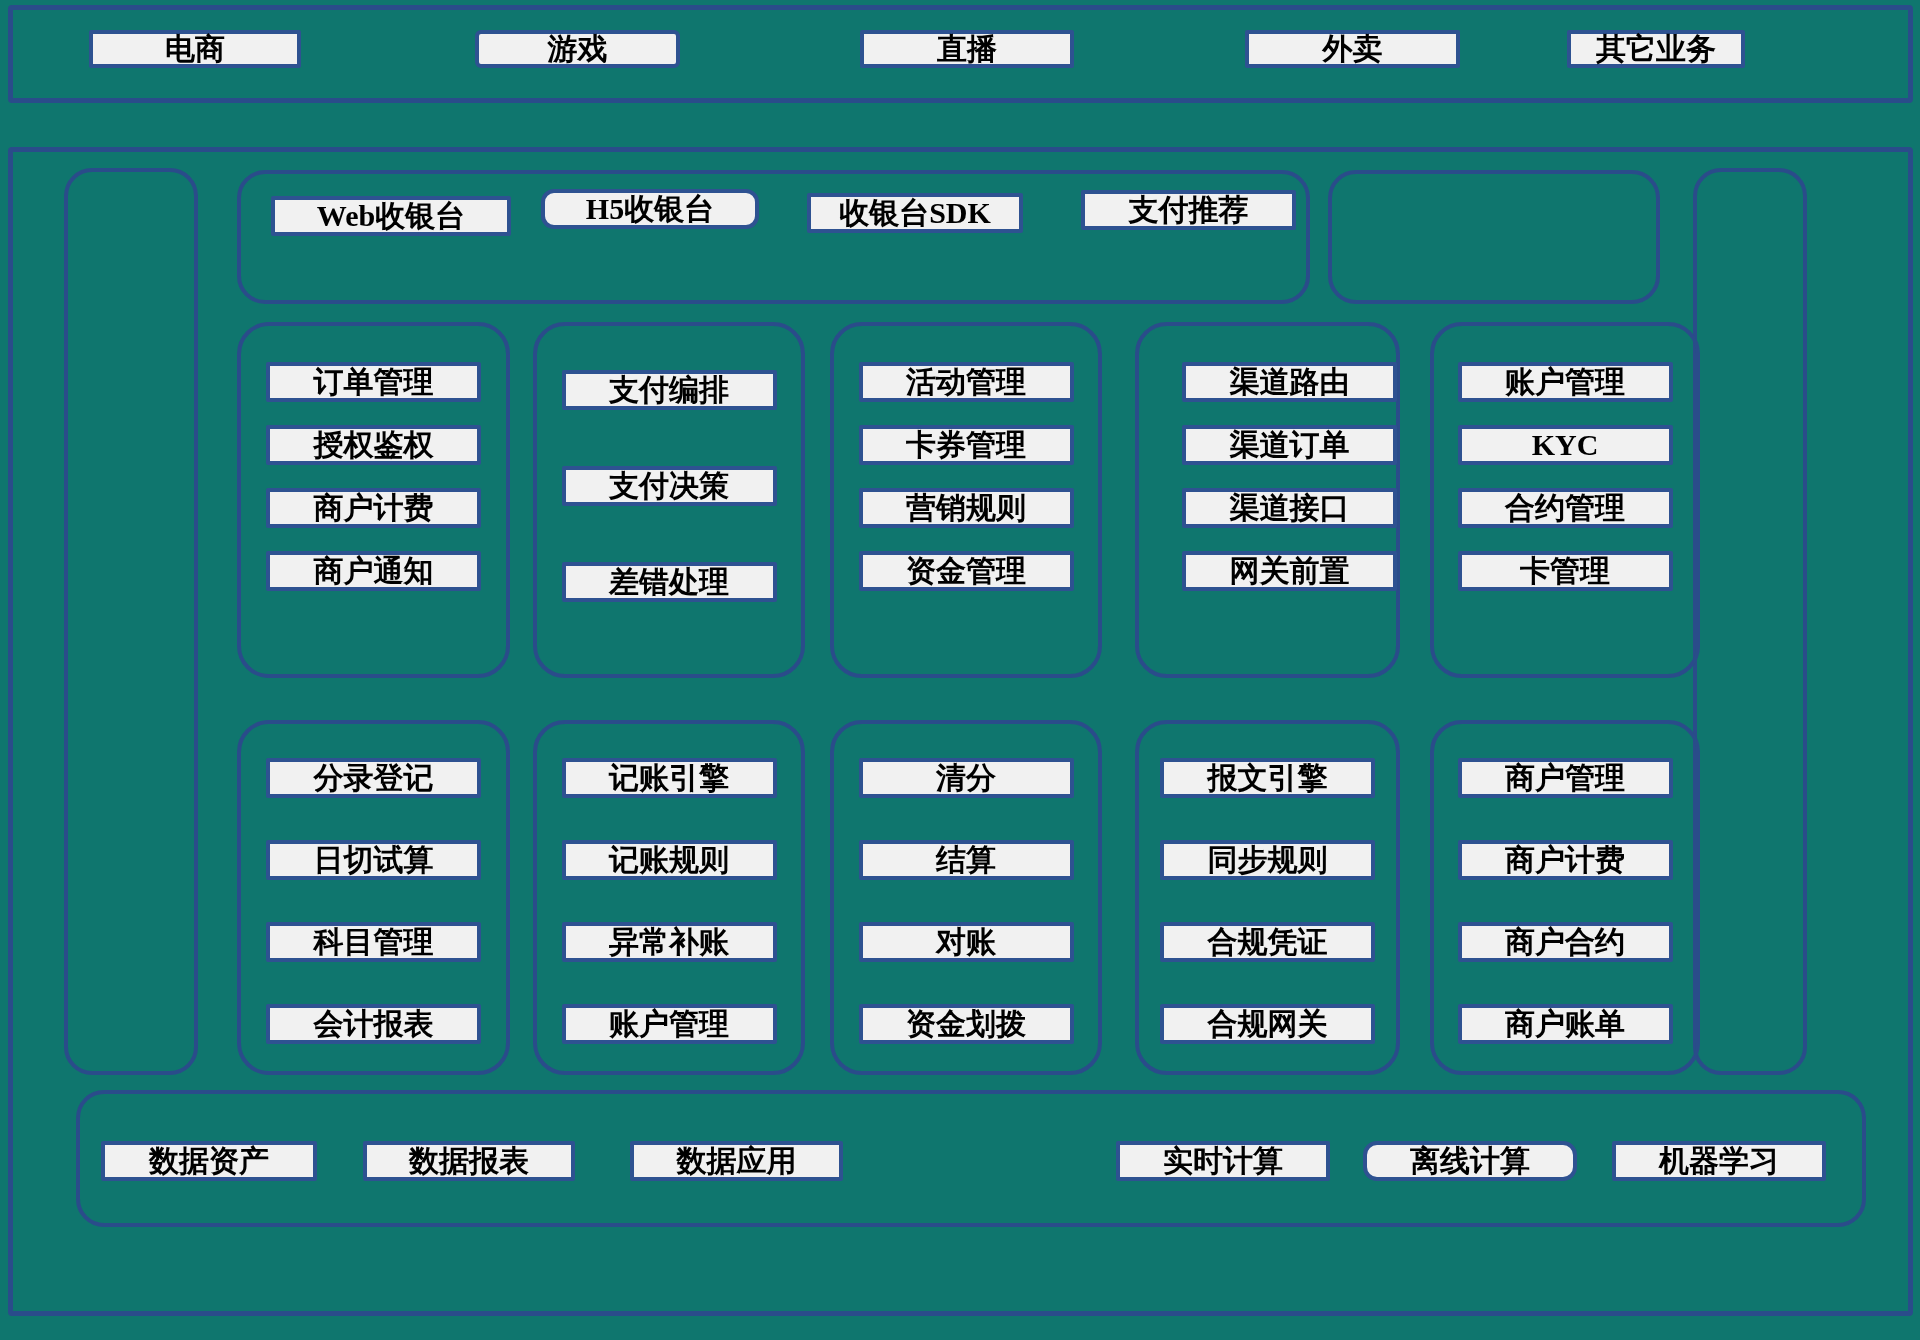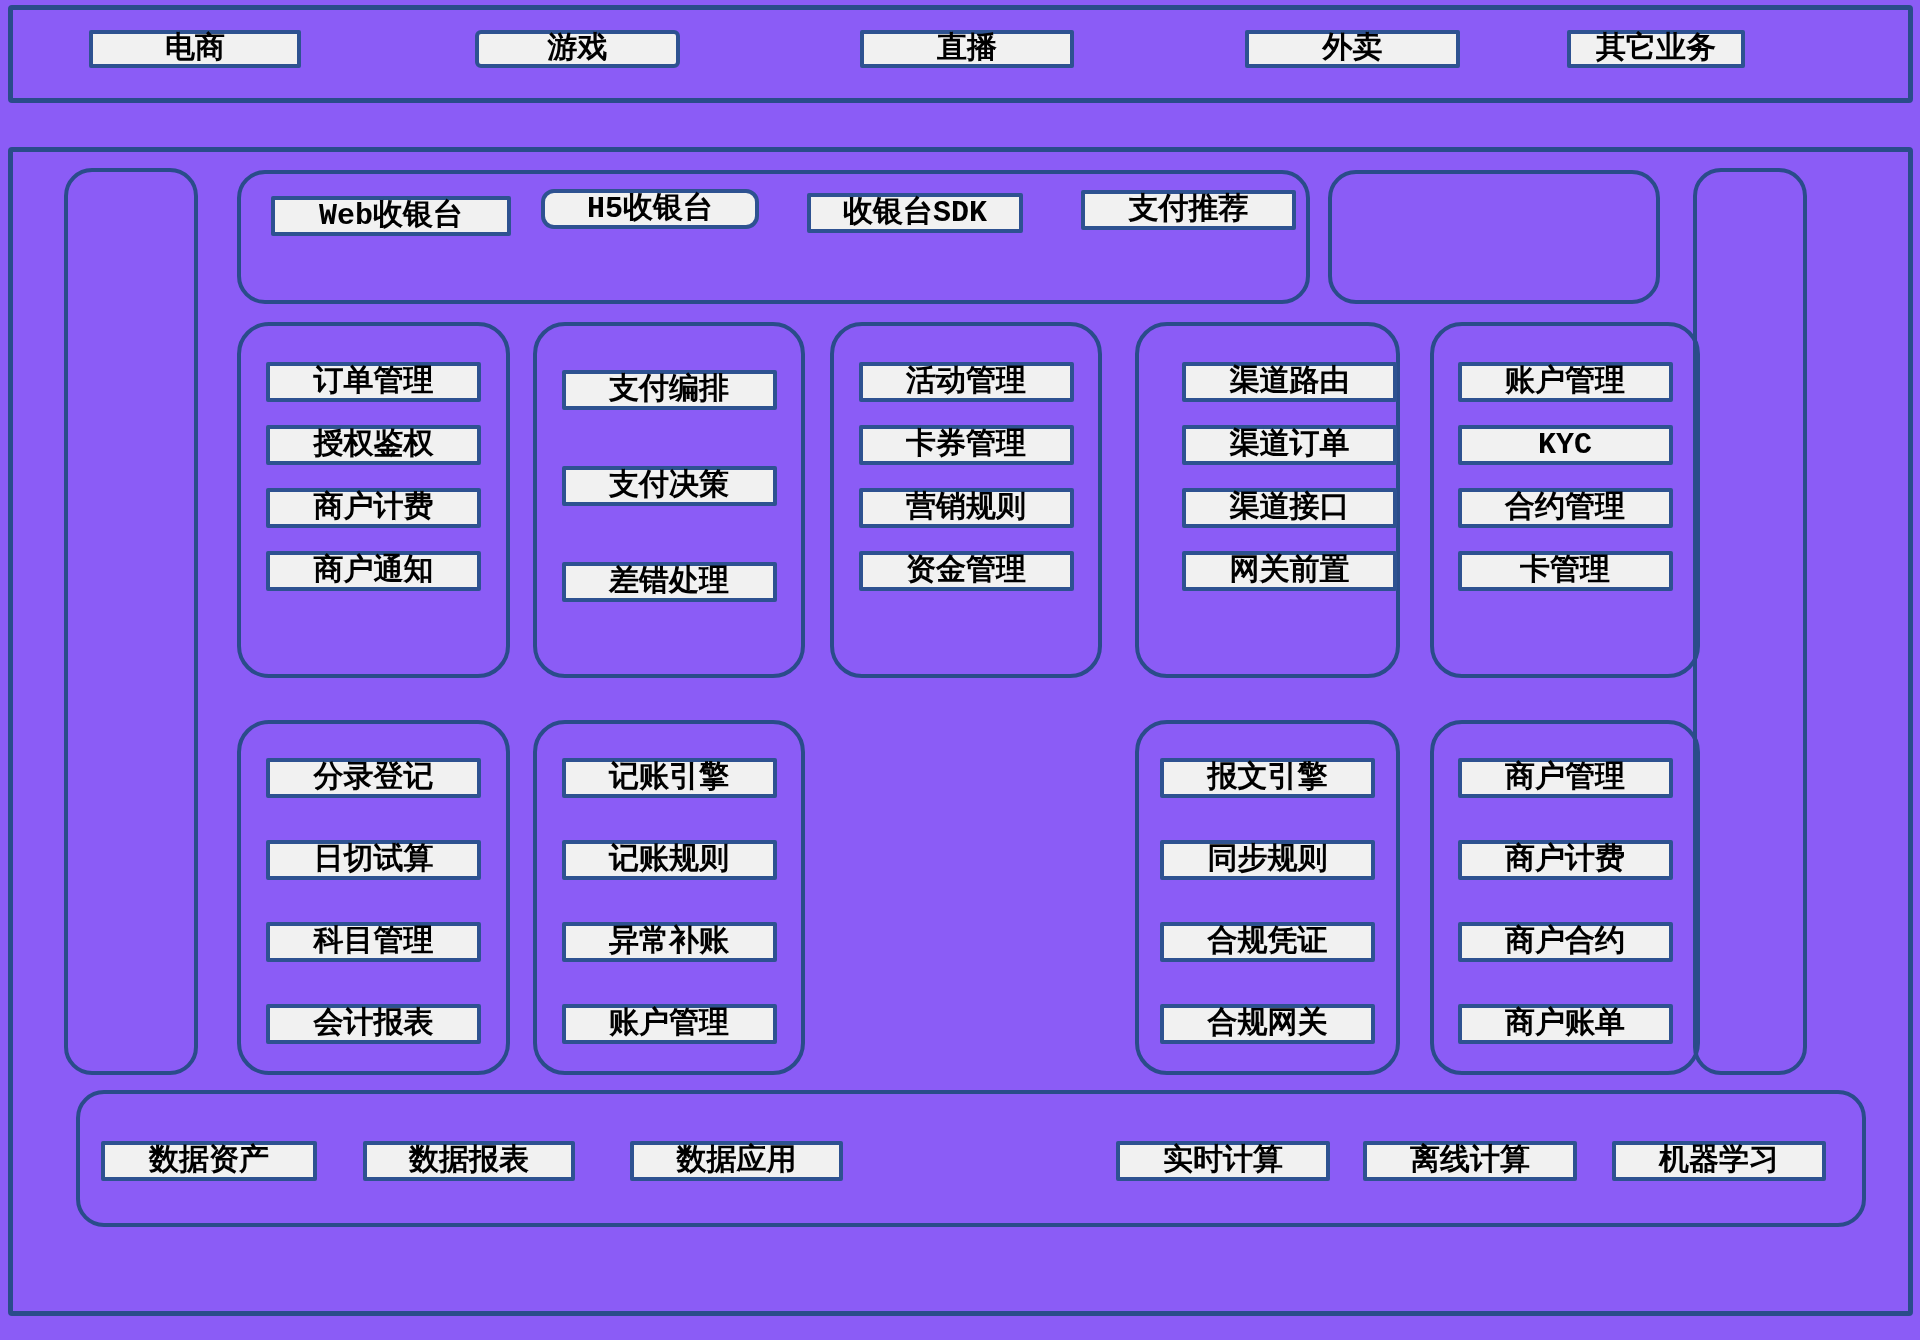--- a/index.html
+++ b/index.html
@@ -1,18 +1,18 @@
 <!DOCTYPE html>
 <html><head>
 <meta charset="utf-8">
 <style>
   html,body{margin:0;padding:0;background:#000;}
   #stage{
-    position:relative;width:1920px;height:1340px;background:#8b5cf6;overflow:hidden;
-    font-family:Liberation Mono, monospace;
+    position:relative;width:1920px;height:1340px;background:#0f766e;overflow:hidden;
+    font-family:Liberation Serif, serif;
   }
   .outline{position:absolute;box-sizing:border-box;border:4px solid #2a4c8a;background:transparent;}
   .outer{border-width:5px;border-radius:4px;}
   .round{border-radius:28px;}
   .group{border-radius:32px;display:flex;flex-direction:column;align-items:center;}
   .chip{
     position:absolute;box-sizing:border-box;height:40px;width:215px;
     background:#f1f1f1;border:4px solid #2e5291;border-radius:2px;
     display:flex;align-items:center;justify-content:center;
     font-size:30px;font-weight:600;color:#000;white-space:nowrap;line-height:1;
@@ -85,35 +85,41 @@
     <div class="chip gchip">日切试算</div>
     <div class="chip gchip">科目管理</div>
     <div class="chip gchip">会计报表</div>
   </div>
   <div class="outline group g2" style="left:533px;top:720px;width:272px;height:355px;">
     <div class="chip gchip">记账引擎</div>
     <div class="chip gchip">记账规则</div>
     <div class="chip gchip">异常补账</div>
     <div class="chip gchip">账户管理</div>
   </div>
+  <div class="outline group g2" style="left:830px;top:720px;width:272px;height:355px;">
+    <div class="chip gchip">清分</div>
+    <div class="chip gchip">结算</div>
+    <div class="chip gchip">对账</div>
+    <div class="chip gchip">资金划拨</div>
+  </div>
   <div class="outline group g2" style="left:1135px;top:720px;width:265px;height:355px;">
     <div class="chip gchip">报文引擎</div>
     <div class="chip gchip">同步规则</div>
     <div class="chip gchip">合规凭证</div>
     <div class="chip gchip">合规网关</div>
   </div>
   <div class="outline group g2" style="left:1430px;top:720px;width:270px;height:355px;">
     <div class="chip gchip">商户管理</div>
     <div class="chip gchip">商户计费</div>
     <div class="chip gchip">商户合约</div>
     <div class="chip gchip">商户账单</div>
   </div>
 
   <div class="outline round" style="left:76px;top:1090px;width:1790px;height:137px;">
     <div class="chip" style="left:21px;top:47px;width:216px;">数据资产</div>
     <div class="chip" style="left:283px;top:47px;width:212px;">数据报表</div>
     <div class="chip" style="left:550px;top:47px;width:213px;">数据应用</div>
     <div class="chip" style="left:1036px;top:47px;width:214px;">实时计算</div>
-    <div class="chip" style="left:1283px;top:47px;width:214px;">离线计算</div>
+    <div class="chip" style="left:1283px;top:47px;width:214px;border-radius:14px;">离线计算</div>
     <div class="chip" style="left:1532px;top:47px;width:214px;">机器学习</div>
   </div>
 
 </div>
 
 </body></html>

